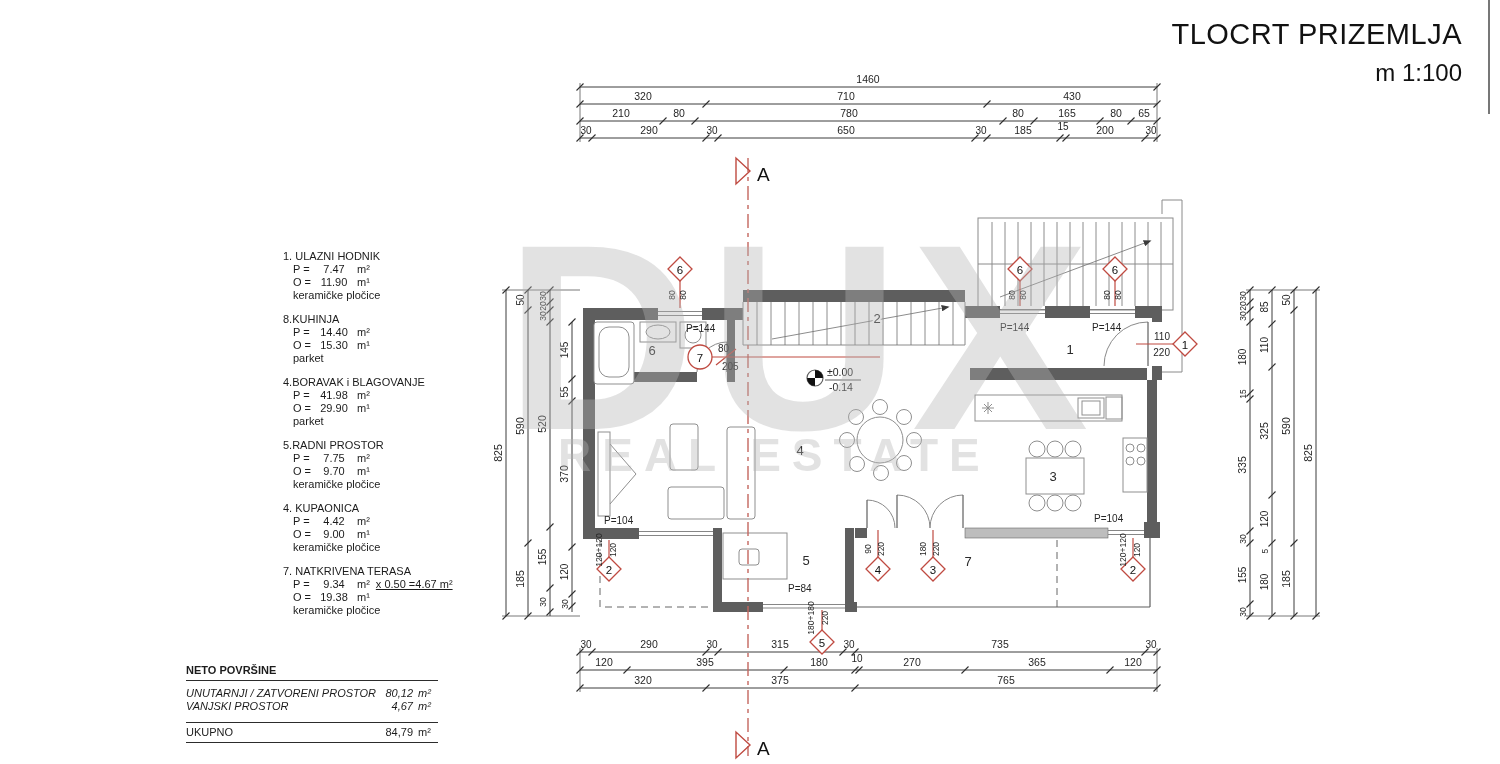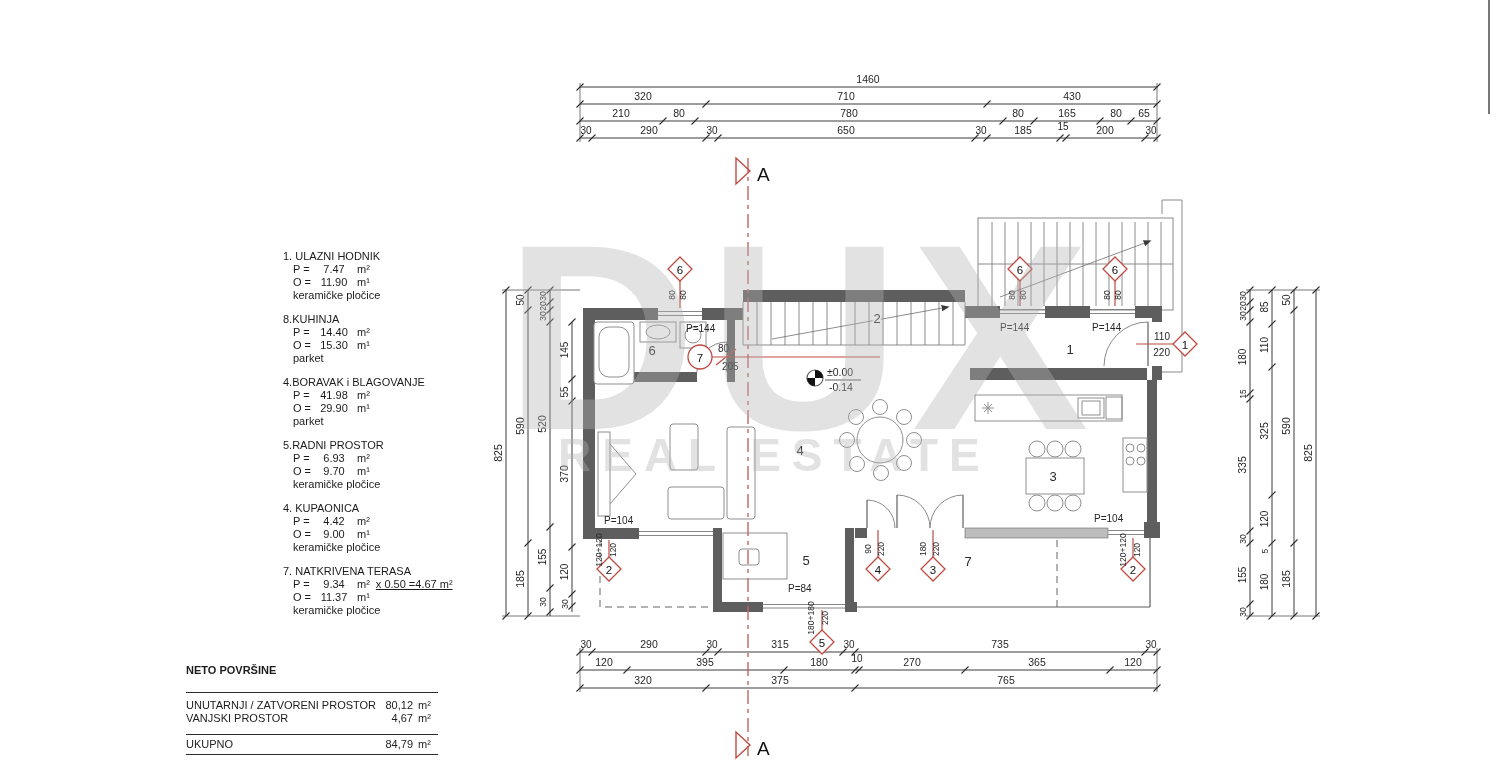--- a/index.html
+++ b/index.html
@@ -13,22 +13,22 @@
   
   .legend{position:absolute;left:283px;top:222px;width:190px;font-size:11px;line-height:13px;color:#1b1b1b;margin-top:28px;}
   .legend-item{margin-bottom:11px;}
   .li-row,.li-floor{padding-left:10px;}
   .li-l{display:inline-block;width:24px;}
   .li-v{display:inline-block;width:34px;text-align:center;}
   .li-u{margin-left:6px;}
   .li-x{margin-left:6px;text-decoration:underline;}
   
   .summary{position:absolute;left:186px;top:664px;width:252px;font-size:11px;line-height:13px;}
-  .sum-head{font-weight:bold;padding-bottom:15px;border-bottom:1.5px solid #2c2c2c;margin-bottom:6px;}
-  .sum-row{display:flex;}
+  .sum-head{font-weight:bold;padding-bottom:3px;border-bottom:1.5px solid #2c2c2c;margin-bottom:6px;}
+  .sum-row{display:flex;font-style:italic;}
   .sum-label{flex:1;}
   .sum-val{width:36px;text-align:right;}
   .sum-unit{width:20px;margin-left:5px;}
   .sum-total{display:flex;font-weight:normal;border-top:1.5px solid #2c2c2c;border-bottom:1.5px solid #2c2c2c;
              margin-top:9px;padding:3px 0;}
   
   .wm{position:absolute;pointer-events:none;color:rgba(178,178,178,0.38);font-weight:bold;z-index:5;}
   .wm1{left:505px;top:205px;font-size:265px;line-height:1;letter-spacing:12px;}
   .wm2{left:558px;top:428px;font-size:46px;letter-spacing:11px;}
   
@@ -57,20 +57,24 @@
   .rlabel{font-size:13px;text-anchor:middle;fill:#2a2a2a;}
   .halo{paint-order:stroke;stroke:#fff;stroke-width:4px;}
   .seclbl{font-size:19px;fill:#111;}
   .lvl{font-size:10.5px;}
 </style>
 </head>
 <body>
 
 <div class="page">
 
+  <div class="title-block">
+    <div class="title-line1">TLOCRT PRIZEMLJA</div>
+    <div class="title-line2">m 1:100</div>
+  </div>
   <div class="edge-line"></div>
 
   <div class="legend">
     <div class="legend-item">
       <div>1. ULAZNI HODNIK</div>
       <div class="li-row"><span class="li-l">P =</span><span class="li-v">7.47</span><span class="li-u">m²</span></div>
       <div class="li-row"><span class="li-l">O =</span><span class="li-v">11.90</span><span class="li-u">m¹</span></div>
       <div class="li-floor">keramičke pločice</div>
     </div>
     <div class="legend-item">
@@ -80,34 +84,34 @@
       <div class="li-floor">parket</div>
     </div>
     <div class="legend-item">
       <div>4.BORAVAK i BLAGOVANJE</div>
       <div class="li-row"><span class="li-l">P =</span><span class="li-v">41.98</span><span class="li-u">m²</span></div>
       <div class="li-row"><span class="li-l">O =</span><span class="li-v">29.90</span><span class="li-u">m¹</span></div>
       <div class="li-floor">parket</div>
     </div>
     <div class="legend-item">
       <div>5.RADNI PROSTOR</div>
-      <div class="li-row"><span class="li-l">P =</span><span class="li-v">6.93</span><span class="li-u">m²</span></div>
+      <div class="li-row"><span class="li-l">P =</span><span class="li-v">7.75</span><span class="li-u">m²</span></div>
       <div class="li-row"><span class="li-l">O =</span><span class="li-v">9.70</span><span class="li-u">m¹</span></div>
       <div class="li-floor">keramičke pločice</div>
     </div>
     <div class="legend-item">
       <div>4. KUPAONICA</div>
       <div class="li-row"><span class="li-l">P =</span><span class="li-v">4.42</span><span class="li-u">m²</span></div>
       <div class="li-row"><span class="li-l">O =</span><span class="li-v">9.00</span><span class="li-u">m¹</span></div>
       <div class="li-floor">keramičke pločice</div>
     </div>
     <div class="legend-item">
       <div>7. NATKRIVENA TERASA</div>
       <div class="li-row"><span class="li-l">P =</span><span class="li-v">9.34</span><span class="li-u">m²</span><span class="li-x">x 0.50 =4.67  m²</span></div>
-      <div class="li-row"><span class="li-l">O =</span><span class="li-v">11.37</span><span class="li-u">m¹</span></div>
+      <div class="li-row"><span class="li-l">O =</span><span class="li-v">19.38</span><span class="li-u">m¹</span></div>
       <div class="li-floor">keramičke pločice</div>
     </div>
   </div>
 
   <div class="summary">
     <div class="sum-head">NETO POVRŠINE</div>
     <div class="sum-row">
       <span class="sum-label">UNUTARNJI / ZATVORENI PROSTOR</span>
       <span class="sum-val">80,12</span>
       <span class="sum-unit">m²</span>

